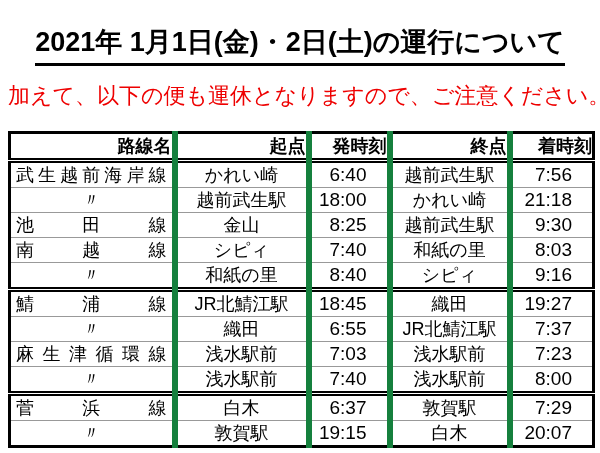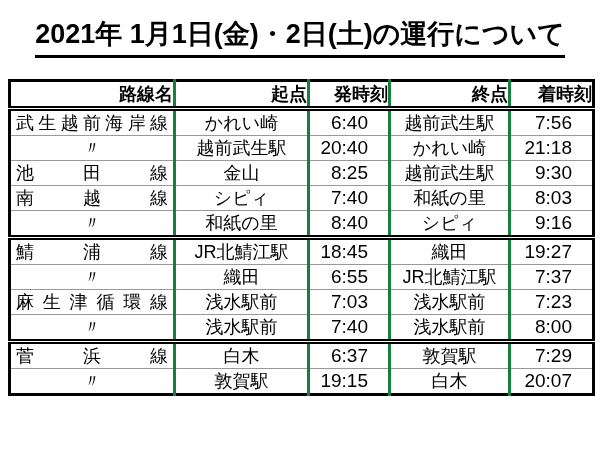--- a/index.html
+++ b/index.html
@@ -11,21 +11,21 @@
     overflow: hidden;
     font-family: "Liberation Sans", "DejaVu Sans", sans-serif;
   }
   .page {
     width: 600px;
     height: 453px;
     position: relative;
   }
   
   .title-wrap {
-    margin: 16px 0 0 0;
+    margin: 24px 0 0 0;
     text-align: center;
     white-space: nowrap;
   }
   .title-text {
     display: inline-block;
     font-size: 27px;
     font-weight: bold;
     color: #000000;
     border-bottom: 3px solid #000000;
     padding-bottom: 3px;
@@ -47,21 +47,21 @@
     table-layout: fixed;
     border: 3px solid #000000;
   }
   table.timetable thead tr { height: 28px; }
   table.timetable tbody tr { height: 25px; }
   th, td {
     font-size: 18px;
     font-weight: normal;
     color: #000000;
     padding: 0;
-    border-left: 3px solid #15803d;
+    border-left: 6px solid #15803d;
     overflow: hidden;
     white-space: nowrap;
   }
   th:first-child, td:first-child { border-left: none; }
   thead th {
     text-align: right;
     border-bottom: 5px double #000000;
     font-weight: bold;
   }
   tbody td { border-bottom: 1px solid #999999; }
@@ -83,20 +83,21 @@
 </head>
 <body>
 
 <div class="page">
 
   <div class="title-wrap">
     <span class="title-text">2021年 1月1日(金)・2日(土)の運行について</span>
   </div>
 
   <div class="notice" style="color: rgb(238, 0, 0);">
+    <div>加えて、以下の便も運休となりますので、ご注意ください。</div>
   </div>
 
   <table class="timetable">
     <colgroup>
       <col style="width:165px">
       <col style="width:134px">
       <col style="width:81px">
       <col style="width:120px">
       <col style="width:84px">
     </colgroup>
@@ -124,21 +125,21 @@
           </td>
       <td class="center">かれい崎</td>
       <td class="time">6:40</td>
       <td class="center">越前武生駅</td>
       <td class="time">7:56</td>
     </tr>
 
     <tr>
       <td class="route ditto">〃</td>
       <td class="center">越前武生駅</td>
-      <td class="time">20:40</td>
+      <td class="time">18:00</td>
       <td class="center">かれい崎</td>
       <td class="time">21:18</td>
     </tr>
 
     <tr>
       <td class="route">
             <div class="jchars">
               <span>池</span>
               <span>田</span>
               <span>線</span>

